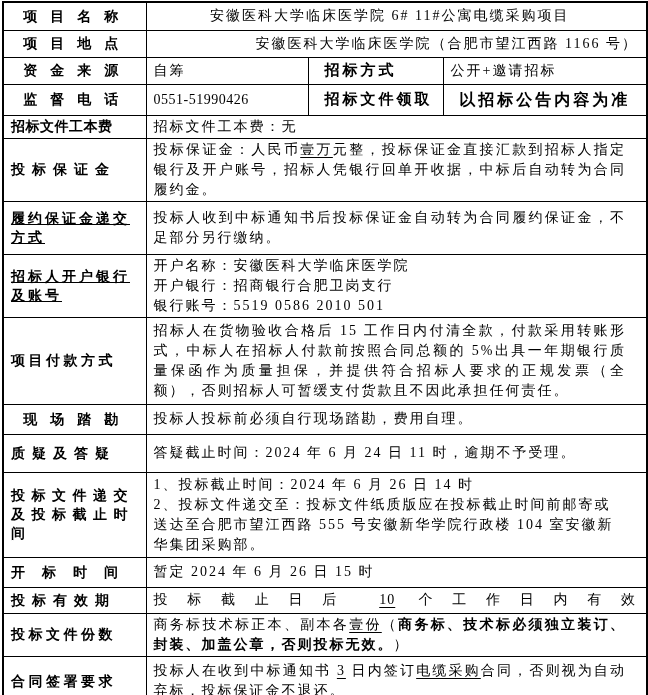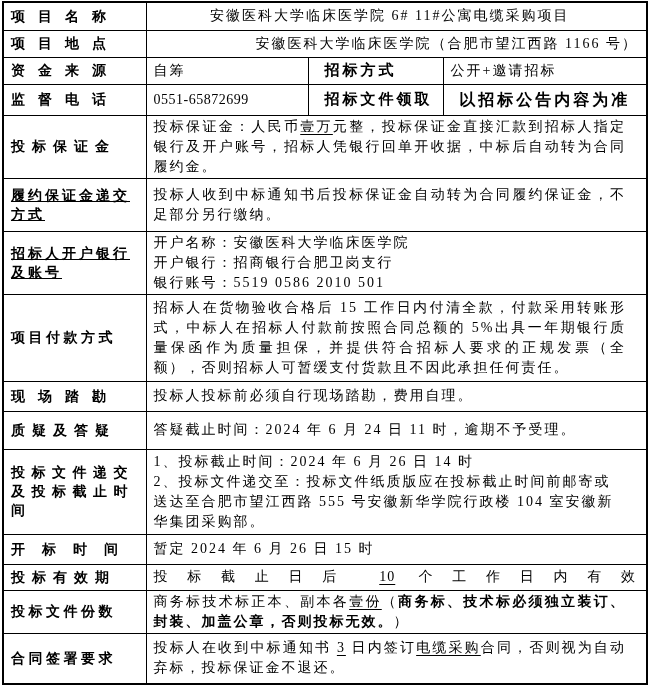--- a/index.html
+++ b/index.html
@@ -3,21 +3,21 @@
 <meta charset="utf-8">
 <style>
   html,body{margin:0;padding:0;background:#fff;width:648px;height:695px;overflow:hidden;}
   body{font-family:"Liberation Serif","DejaVu Serif",serif;color:#000;}
   table{border-collapse:collapse;table-layout:fixed;width:644px;margin:1px 0 0 2px;border:2px solid #000;}
   td{border:1.5px solid #000;vertical-align:middle;overflow:hidden;}
   .lbl{font-weight:bold;font-size:14px;line-height:19px;padding:1px 2px 1px 7px;}
   .val{font-size:14px;letter-spacing:2px;line-height:20px;padding:1px 20px 1px 7px;text-align:justify;}
   .center{text-align:center;}
   .right{text-align:right;padding-right:8px;}
-  .ls4{letter-spacing:13px;}
+  .ls4{letter-spacing:13px;text-align:center;}
   .lsk{letter-spacing:17px;margin-left:17px;}
   .ls5{letter-spacing:7px;}
   .ls6{letter-spacing:3.5px;}
   .ls7{letter-spacing:3px;text-decoration:underline;}
   .ls13{letter-spacing:6.5px;}
   .ls0{letter-spacing:0.5px;}
   .hdr2{font-weight:bold;font-size:15px;letter-spacing:3px;padding-left:16px;}
   .notice{font-weight:bold;font-size:16px;letter-spacing:3px;text-align:center;padding:0 2px;margin-left:15px;}
   .mono{letter-spacing:0.5px;}
   .distribute{text-align:justify;text-align-last:justify;letter-spacing:1px;padding-right:10px;font-family:Liberation Serif, serif;}
@@ -49,25 +49,29 @@
 
   <tr style="height:27px">
     <td class="lbl ls4" data-bind="document.rows.2.label">资金来源</td>
     <td class="val" data-bind="document.rows.2.value">自筹</td>
     <td class="lbl hdr2" data-bind="document.rows.2.label2">招标方式</td>
     <td class="val" data-bind="document.rows.2.value2">公开+邀请招标</td>
   </tr>
 
   <tr style="height:31px">
     <td class="lbl ls4" data-bind="document.rows.3.label">监督电话</td>
-    <td class="val mono" data-bind="document.rows.3.value">0551-65872699</td>
+    <td class="val mono" data-bind="document.rows.3.value">0551-51990426</td>
     <td class="lbl hdr2" data-bind="document.rows.3.label2">招标文件领取</td>
     <td class="val notice" data-bind="document.rows.3.value2">以招标公告内容为准</td>
   </tr>
 
+  <tr style="height:20px">
+    <td class="lbl ls0" data-bind="document.rows.4.label">招标文件工本费</td>
+    <td class="val" colspan="3" data-bind="document.rows.4.value">招标文件工本费：无</td>
+  </tr>
 
   <tr style="height:61px">
     <td class="lbl ls5" data-bind="document.rows.5.label">投标保证金</td>
     <td class="val" colspan="3"><span>投标保证金：人民币</span><span class="u">壹万</span><span>元整，投标保证金直接汇款到招标人指定银行及开户账号，招标人凭银行回单开收据，中标后自动转为合同履约金。</span></td>
   </tr>
 
   <tr style="height:53px">
     <td class="lbl ls7" data-bind="document.rows.6.label">履约保证金递交方式</td>
     <td class="val" colspan="3" data-bind="document.rows.6.value">投标人收到中标通知书后投标保证金自动转为合同履约保证金，不足部分另行缴纳。</td>
   </tr>

